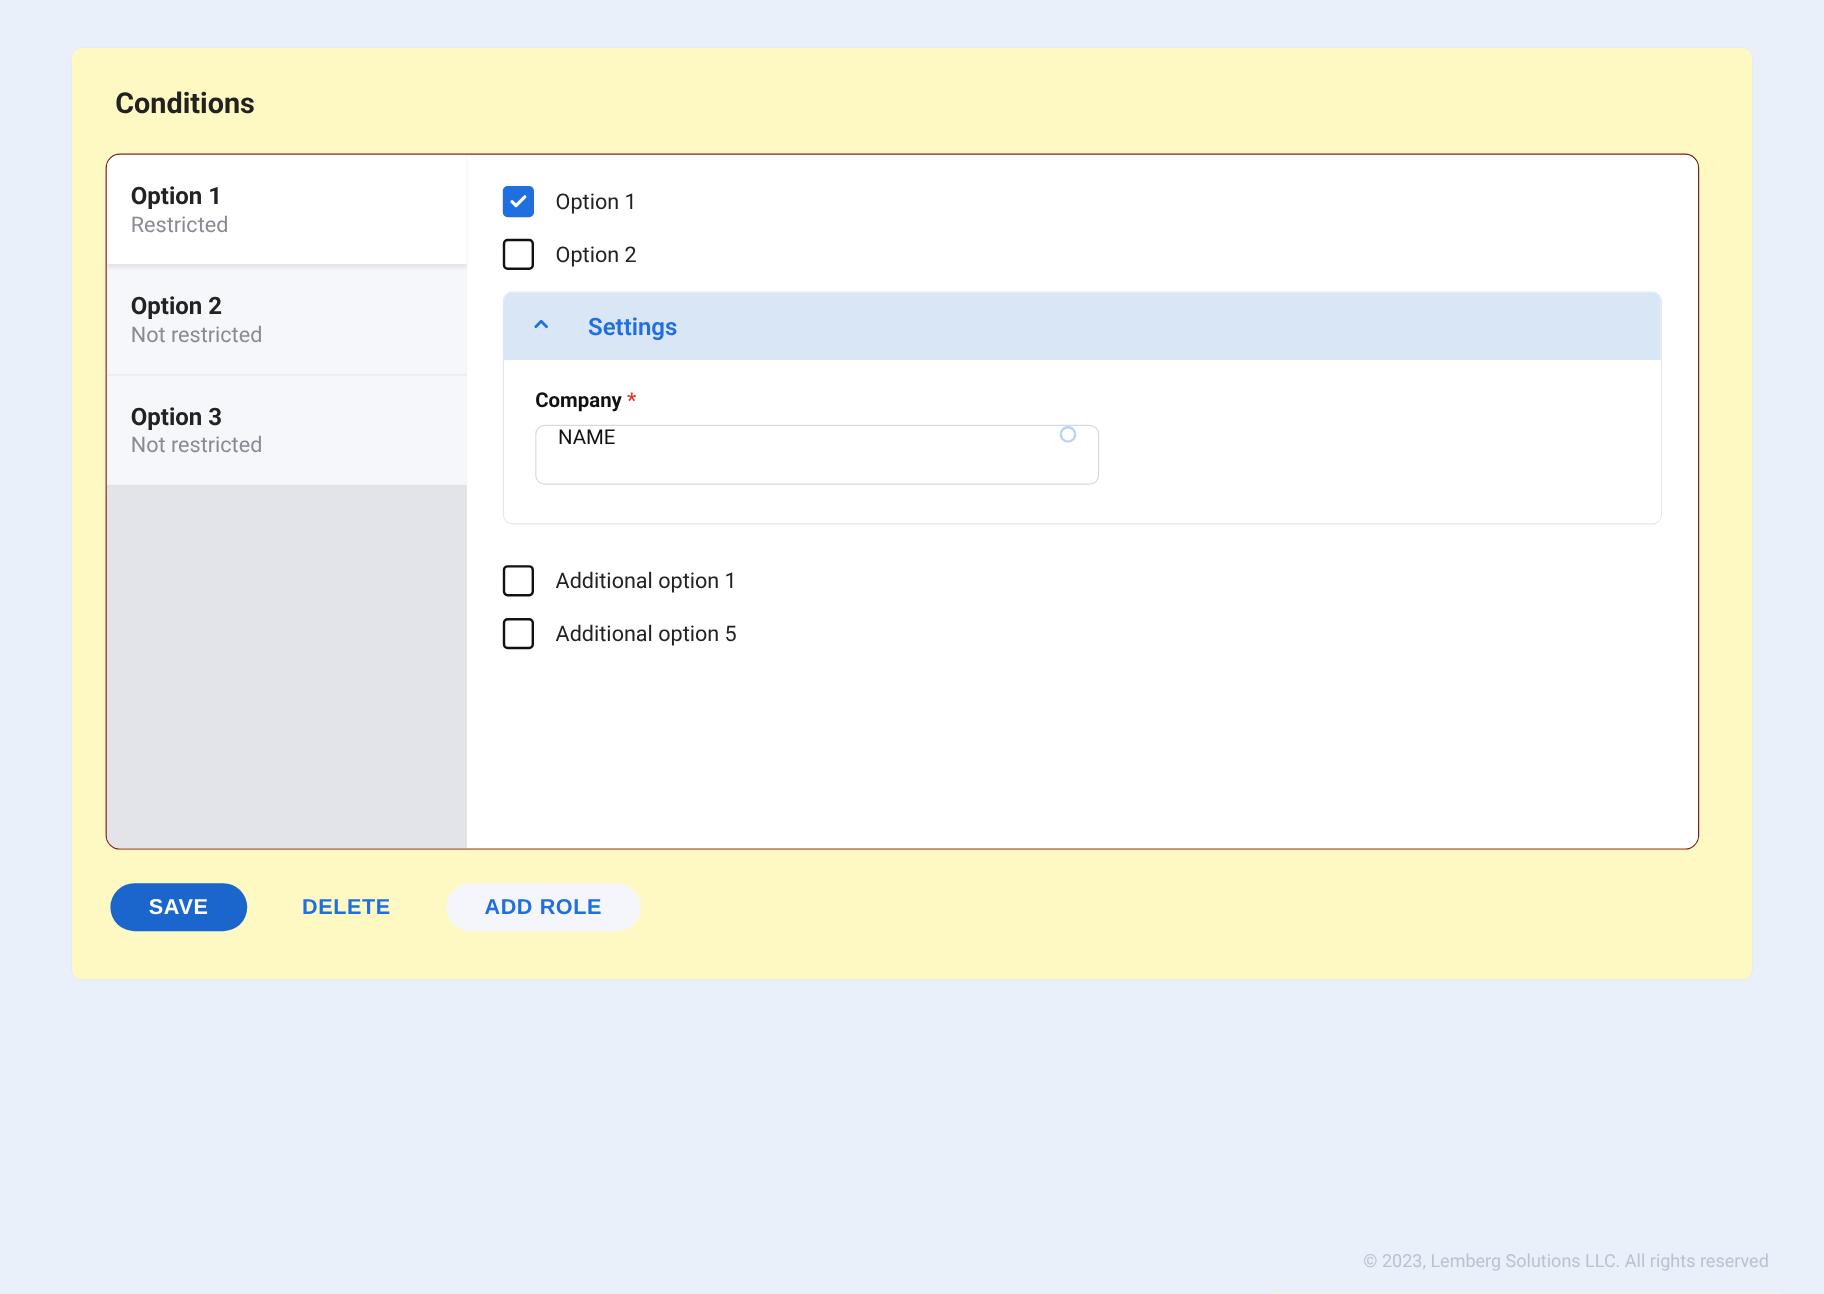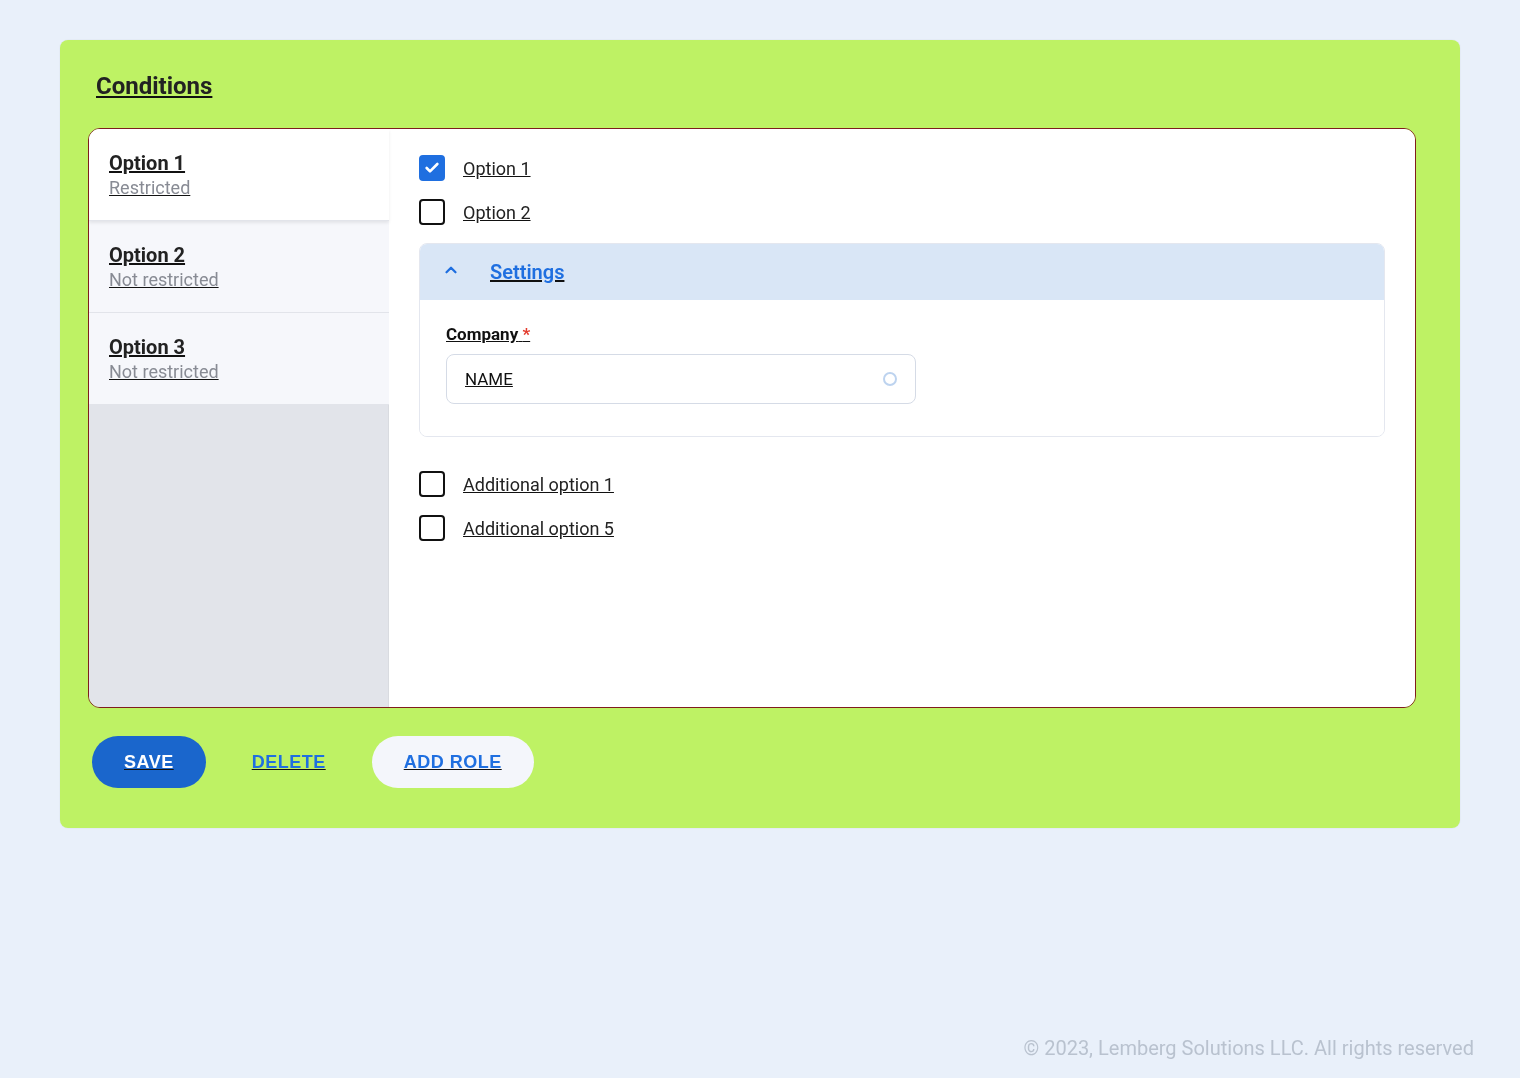--- a/index.html
+++ b/index.html
@@ -5,27 +5,26 @@
   * { box-sizing: border-box; margin: 0; padding: 0; }
   html, body { width: 100%; height: 100%; }
   body {
     background: #e9f0fa;
     font-family: -apple-system, BlinkMacSystemFont, "Segoe UI", Roboto, "Helvetica Neue", Arial, sans-serif;
     color: #111;
     padding: 40px;
     position: relative;
   }
   .card {
-    background: #bef264;
+    background: #fef9c3;
     border-radius: 8px;
     padding: 32px 44px 40px 28px;
     max-width: 1400px;
     margin: 0 auto;
     box-shadow: 0 0 0 1px rgba(0,0,0,0.02);
-    text-decoration: underline;
   }
   .page-title {
     font-size: 24px;
     font-weight: 700;
     color: #222;
     margin-bottom: 28px;
     margin-left: 8px;
   }
   .panel {
     display: flex;
@@ -126,21 +125,21 @@
     font-weight: 700;
     color: #111;
     margin-bottom: 10px;
   }
   .field-label .req { color: #e33b2d; }
   .select-box {
     border: 1px solid #d5dbe6;
     border-radius: 8px;
     height: 50px;
     display: flex;
-    align-items: center;
+    align-items: flex-start;
     justify-content: space-between;
     padding: 0 18px;
     max-width: 470px;
     font-size: 17px;
     color: #111;
     cursor: pointer;
   }
   .select-box .circle {
     width: 14px;
     height: 14px;
@@ -152,21 +151,21 @@
     text-align: right;
   }
   .actions {
     display: flex;
     align-items: center;
     gap: 22px;
     margin-top: 28px;
     margin-left: 4px;
   }
   .btn {
-    height: 52px;
+    height: 40px;
     padding: 0 32px;
     border-radius: 30px;
     font-size: 18px;
     font-weight: 700;
     letter-spacing: 0.5px;
     display: inline-flex;
     align-items: center;
     justify-content: center;
     cursor: pointer;
     border: none;
@@ -182,21 +181,21 @@
   .btn.link {
     background: transparent;
     color: #1f6fe0;
     padding: 0 24px;
   }
   .footer {
     position: absolute;
     right: 46px;
     bottom: 18px;
     color: #b9c2cf;
-    font-size: 20px;
+    font-size: 15px;
   }
 </style>
 </head>
 <body>
 
 <div class="card">
   <h2 class="page-title">Conditions</h2>
 
   <div class="panel">
 

